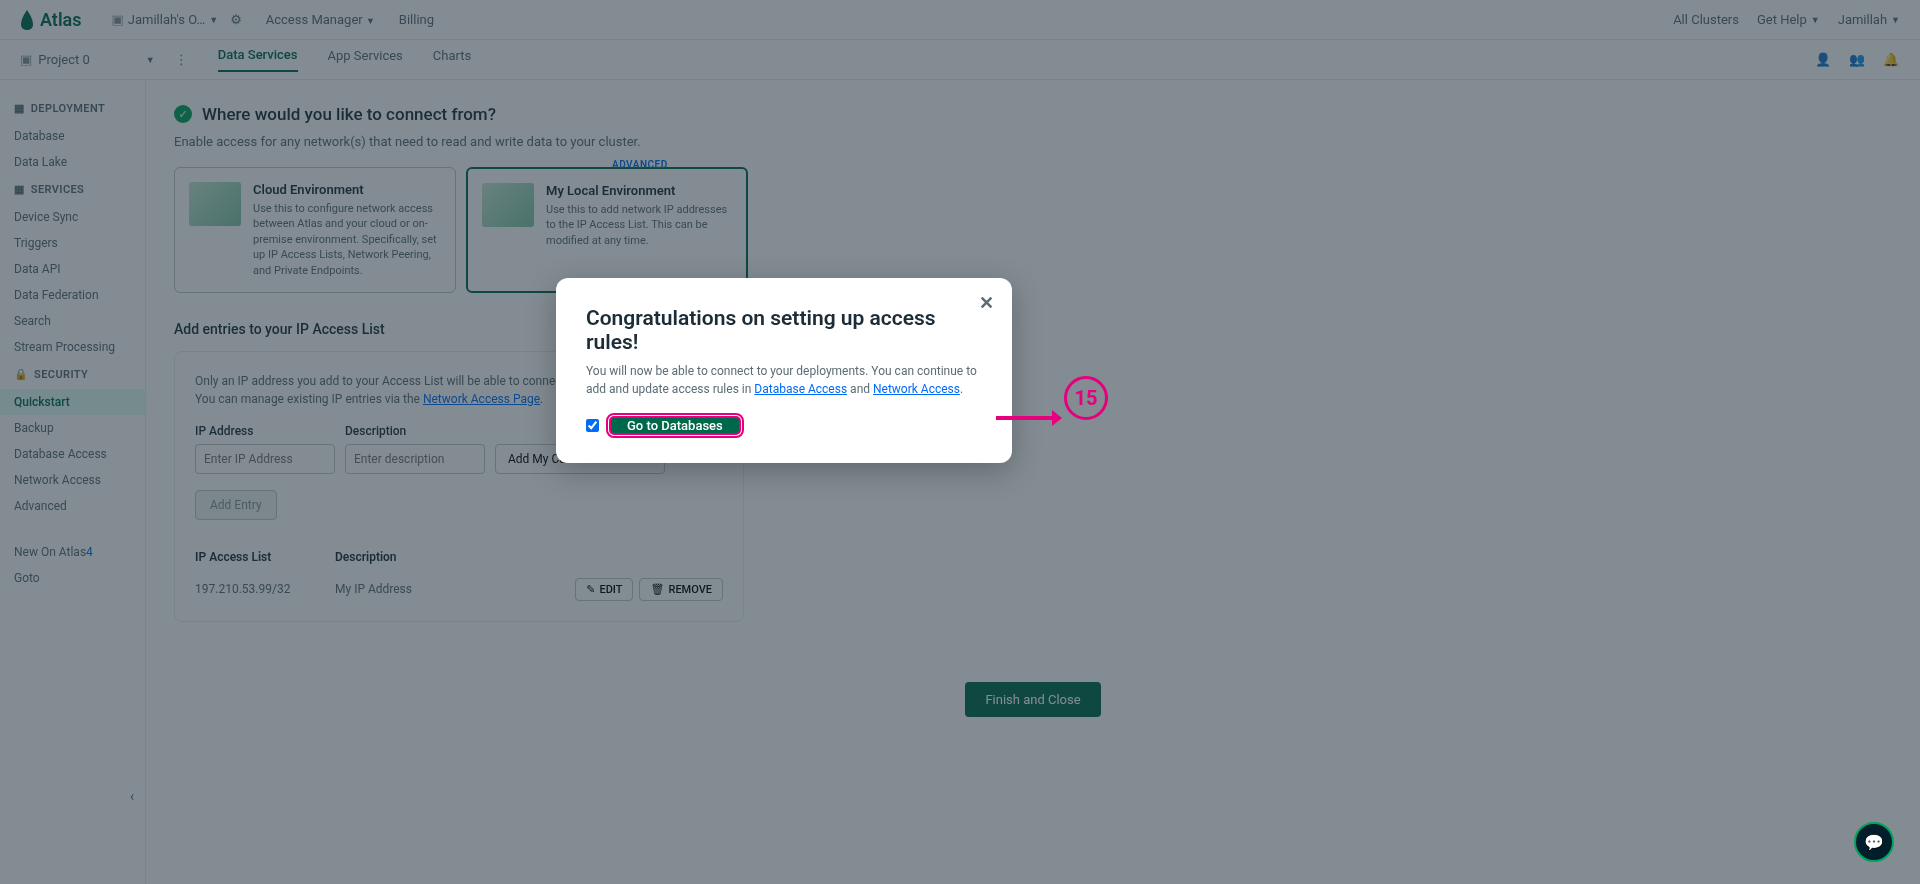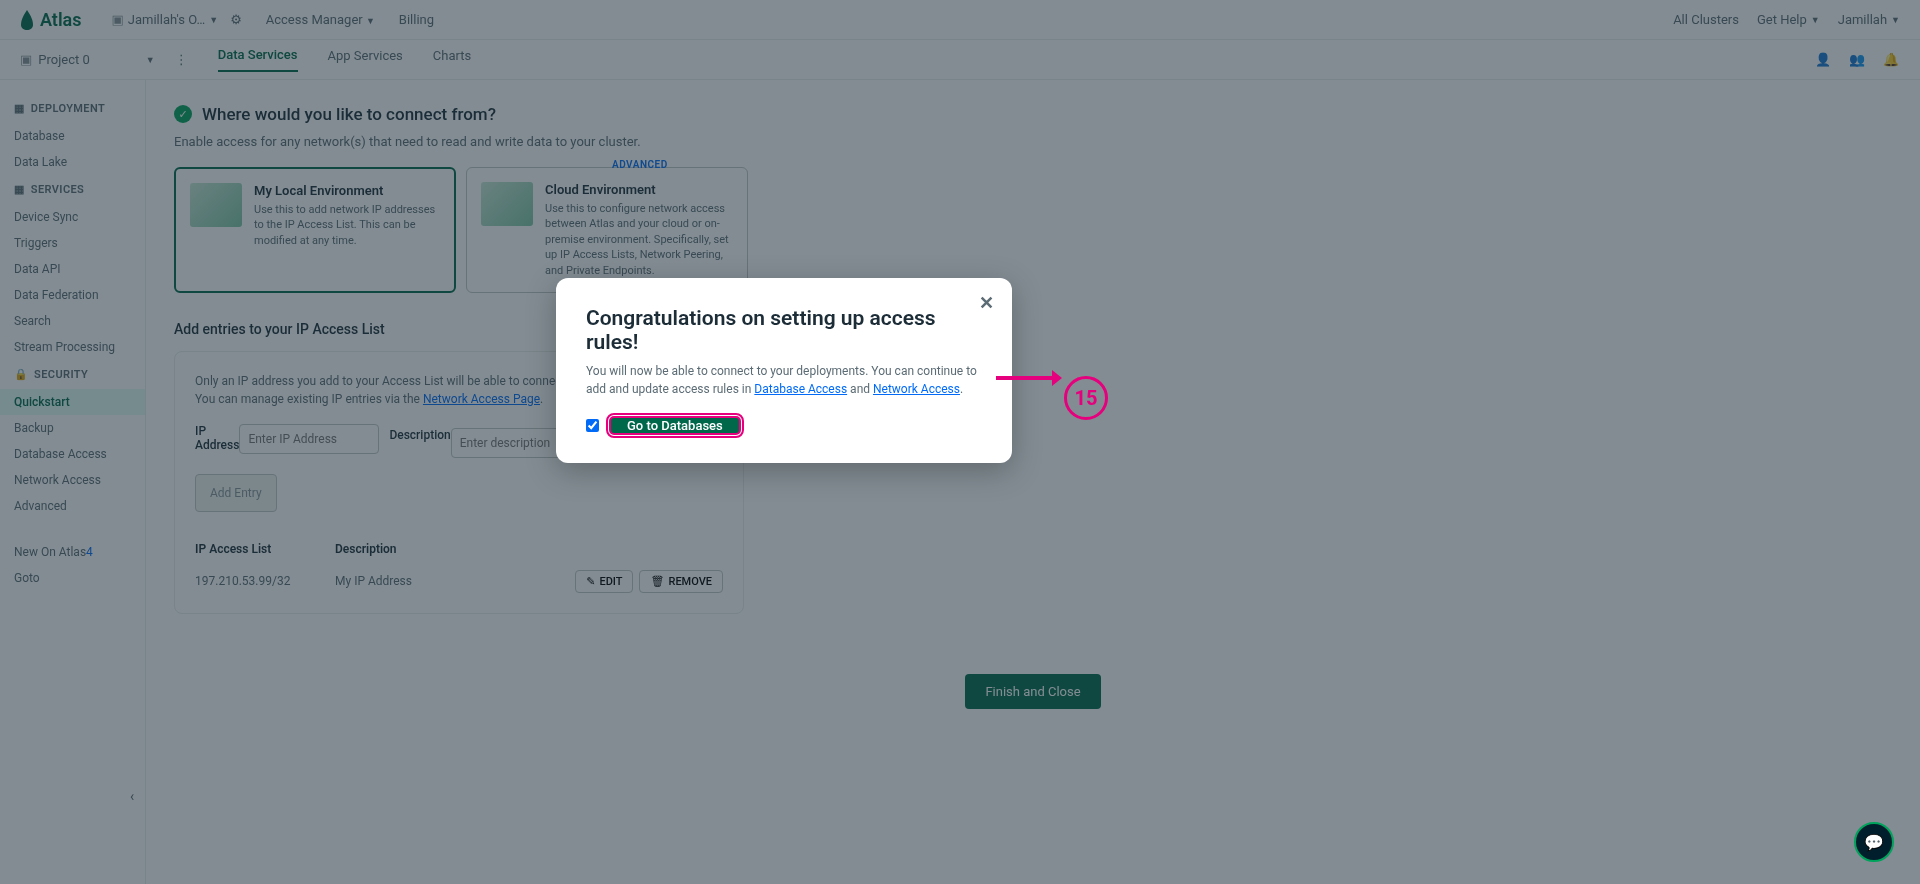--- a/index.html
+++ b/index.html
@@ -40,25 +40,25 @@
 .env-card .env-icon { width: 52px; height: 44px; background: linear-gradient(135deg,#c9e8d8,#7fc5a6); border-radius: 3px; flex-shrink: 0; }
 .env-card .env-title { font-weight: 600; font-size: 13px; color: #1c2d38; margin-bottom: 4px; }
 .env-card .env-desc { font-size: 11px; color: #5c6c75; line-height: 1.4; }
 .adv-badge { position: absolute; left: 438px; top: -8px; font-size: 10px; color: #016bf8; letter-spacing: 0.5px; font-weight: 600; }
 
 .section-title { font-size: 14px; font-weight: 500; color: #1c2d38; margin-top: 28px; }
 .ip-box { border: 1px solid #e8edeb; border-radius: 8px; padding: 20px; margin-top: 14px; width: 570px; font-size: 12px; color: #5c6c75; }
 .ip-box .hint { margin-bottom: 16px; line-height: 1.5; }
 .ip-box .hint a { color: #016bf8; }
 .form-row { display: flex; gap: 10px; align-items: flex-end; }
-.form-col { display: flex; flex-direction: row; }
+.form-col { display: flex; flex-direction: column; }
 .form-col label { font-size: 12px; color: #1c2d38; font-weight: 500; margin-bottom: 6px; }
 .form-col input { width: 140px; height: 30px; border: 1px solid #c1c7c6; border-radius: 4px; padding: 0 8px; font-size: 12px; }
 .btn-outline { height: 30px; padding: 0 12px; border: 1px solid #c1c7c6; border-radius: 4px; background: #fff; font-size: 12px; cursor: pointer; }
-.btn-disabled { height: 38px; padding: 0 14px; border: 1px solid #c1c7c6; border-radius: 4px; background: #f1f3f2; color: #889397; font-size: 12px; margin-top: 16px; }
+.btn-disabled { height: 30px; padding: 0 14px; border: 1px solid #c1c7c6; border-radius: 4px; background: #f1f3f2; color: #889397; font-size: 12px; margin-top: 16px; }
 
 .list-header { display: flex; margin-top: 30px; font-size: 12px; font-weight: 600; color: #1c2d38; }
 .list-header .col1 { width: 140px; }
 .list-header .col2 { width: 160px; }
 .list-row { display: flex; margin-top: 14px; font-size: 12px; color: #5c6c75; align-items: center; }
 .list-row .col1 { width: 140px; }
 .list-row .col2 { width: 160px; }
 .list-row .actions { margin-left: auto; display: flex; gap: 6px; }
 .small-btn { border: 1px solid #c1c7c6; border-radius: 4px; background: #fff; padding: 4px 10px; font-size: 11px; font-weight: 500; display: flex; align-items: center; gap: 4px; cursor: pointer; }
 
@@ -70,21 +70,21 @@
 .modal .close-x { position: absolute; right: 18px; top: 14px; font-size: 18px; color: #5c6c75; cursor: pointer; font-weight: bold; }
 .modal h2 { font-size: 21px; font-weight: 600; color: #1c2d38; margin-bottom: 8px; }
 .modal .mtext { font-size: 12px; color: #5c6c75; line-height: 1.5; }
 .modal .mtext a { color: #016bf8; text-decoration: underline; }
 .modal .mrow { display: flex; align-items: flex-start; gap: 10px; margin-top: 18px; }
 .modal .mrow input[type=checkbox] { margin-top: 3px; accent-color: #016bf8; }
 .modal .mrow .chk-label { font-size: 12px; color: #5c6c75; line-height: 1.5; flex: 1; }
 .modal .mrow .chk-label a { color: #016bf8; }
 .modal .go-btn { border: 2px solid #e6007e; outline: 2px solid #e6007e; outline-offset: 1px; background: #00684a; color: #fff; border-radius: 5px; padding: 0 16px; font-size: 13px; font-weight: 500; cursor: pointer; align-self: center; }
 
-.annotation { position: absolute; left: 996px; top: 376px; display: flex; align-items: flex-start; gap: 8px; }
+.annotation { position: absolute; left: 996px; top: 376px; display: flex; align-items: flex-end; gap: 8px; }
 .annotation .arrow-line { width: 60px; height: 4px; background: #e6007e; position: relative; }
 .annotation .arrow-line::after { content: ''; position: absolute; right: -6px; top: -6px; border-left: 10px solid #e6007e; border-top: 8px solid transparent; border-bottom: 8px solid transparent; }
 .annotation .circle15 { width: 44px; height: 44px; border: 3px solid #e6007e; border-radius: 50%; display: flex; align-items: center; justify-content: center; color: #e6007e; font-size: 20px; font-weight: 700; }
 
 .fab { position: absolute; right: 26px; bottom: 22px; width: 40px; height: 40px; background: #001e2b; border: 2px solid #00a35c; border-radius: 50%; display: flex; align-items: center; justify-content: center; color: #fff; cursor: pointer; }
 
 .caret { font-size: 9px; }
 .folder-icon { color: #889397; }
 </style>
 </head>
@@ -162,32 +162,32 @@
 
   <div class="content">
     <h3 class="question">
       <span class="check-circle">✓</span>
       <span>Where would you like to connect from?</span>
     </h3>
     <div class="subtext">Enable access for any network(s) that need to read and write data to your cluster.</div>
 
     <div class="env-row">
       <div class="adv-badge">ADVANCED</div>
+      <div class="env-card">
+        <div class="env-icon"></div>
+        <div>
+          <div class="env-title">Cloud Environment</div>
+          <div class="env-desc">Use this to configure network access between Atlas and your cloud or on-premise environment. Specifically, set up IP Access Lists, Network Peering, and Private Endpoints.</div>
+        </div>
+      </div>
       <div class="env-card selected">
         <div class="env-icon"></div>
         <div>
           <div class="env-title">My Local Environment</div>
           <div class="env-desc">Use this to add network IP addresses to the IP Access List. This can be modified at any time.</div>
-        </div>
-      </div>
-      <div class="env-card">
-        <div class="env-icon"></div>
-        <div>
-          <div class="env-title">Cloud Environment</div>
-          <div class="env-desc">Use this to configure network access between Atlas and your cloud or on-premise environment. Specifically, set up IP Access Lists, Network Peering, and Private Endpoints.</div>
         </div>
       </div>
     </div>
 
     <div class="section-title">Add entries to your IP Access List</div>
 
     <div class="ip-box">
       <div class="hint">
         <span>Only an IP address you add to your Access List will be able to connect to your project's clusters. You can manage existing IP entries via the </span><a href="#">Network Access Page</a>.
       </div>

